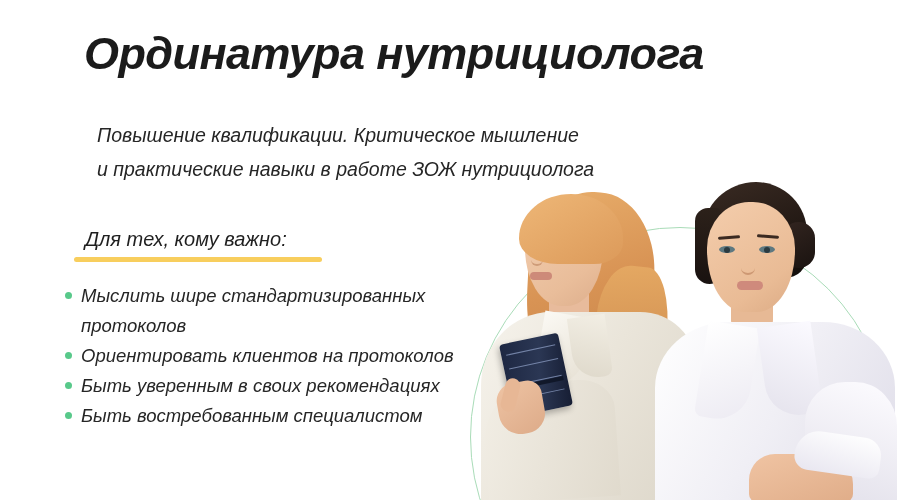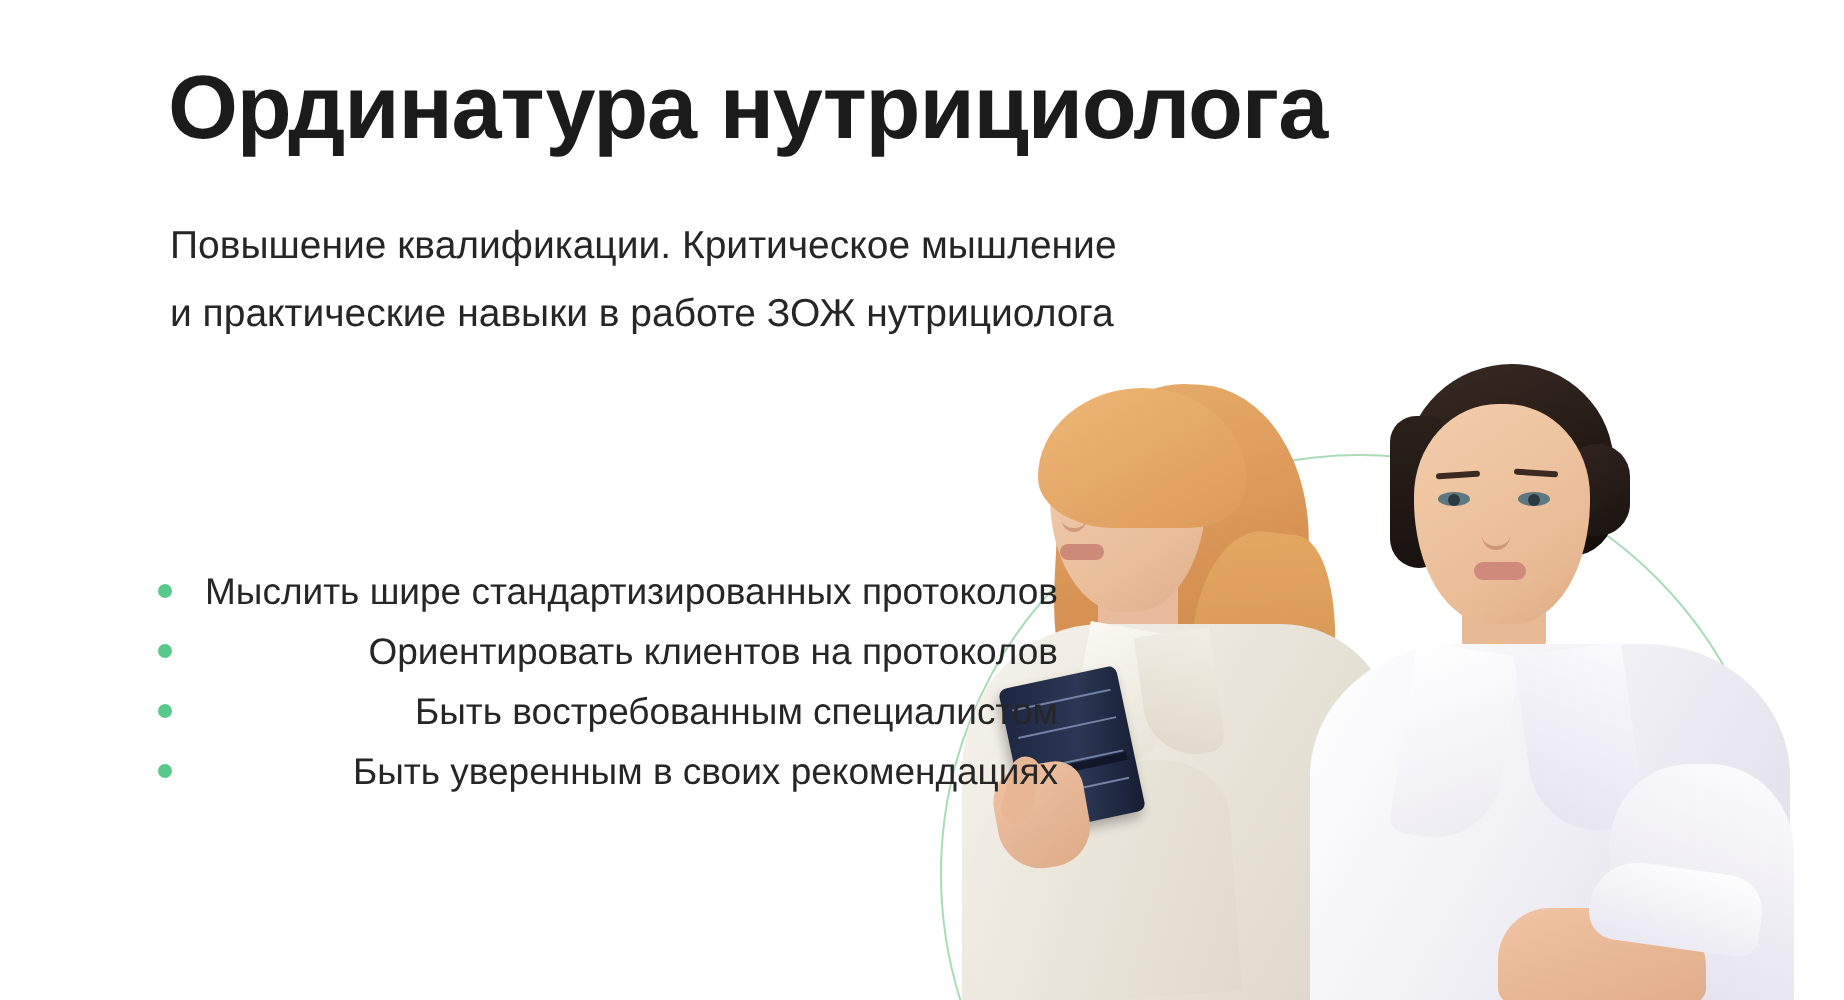--- a/index.html
+++ b/index.html
@@ -9,20 +9,21 @@
   }
   body {
     font-family: "Liberation Sans", "DejaVu Sans", sans-serif;
   }
   .slide {
     position: relative;
     width: 922px;
     height: 500px;
     background: #ffffff;
     overflow: hidden;
+    font-style: italic;
   }
 
   
   .circle-deco {
     position: absolute;
     left: 470px;
     top: 227px;
     width: 420px;
     height: 420px;
     border: 1.4px solid #a9dcb8;
@@ -51,21 +52,21 @@
     font-weight: 700;
     letter-spacing: -0.6px;
     color: #1b1b1b;
     white-space: nowrap;
   }
 
   .subtitle {
     position: absolute;
     left: 85px;
     top: 106px;
-    margin: 0;
+    margin: 12px;
     font-size: 19.5px;
     line-height: 34px;
     font-weight: 400;
     color: #262626;
   }
   .subtitle .sub-line { display: block; white-space: nowrap; }
 
   .kicker-wrap {
     position: absolute;
     left: 74px;
@@ -83,27 +84,26 @@
   .kicker-underline {
     margin-top: 4px;
     width: 248px;
     height: 5px;
     background: #f8ce5d;
     border-radius: 3px;
   }
 
   .bullets {
     position: absolute;
-    left: 79px;
+    left: 65px;
     top: 281px;
     margin: 0;
     padding: 0;
     list-style: none;
     width: 450px;
-    text-align: right;
   }
   .bullet-item {
     position: relative;
     padding-left: 16px;
     font-size: 18.5px;
     line-height: 30px;
     color: #262626;
     margin-bottom: 0;
   }
   .bullet-dot {
@@ -383,35 +383,39 @@
 
   <div class="text-col">
 
     <h1 class="title">Ординатура нутрициолога</h1>
 
     <p class="subtitle">
       <span class="sub-line">Повышение квалификации. Критическое мышление</span>
       <span class="sub-line">и практические навыки в работе ЗОЖ нутрициолога</span>
     </p>
 
+    <div class="kicker-wrap">
+      <p class="kicker">Для тех, кому важно:</p>
+      <div class="kicker-underline"></div>
+    </div>
 
     <ul class="bullets">
       <li class="bullet-item">
         <span class="bullet-dot"></span>
         <span>Мыслить шире стандартизированных протоколов</span>
       </li>
       <li class="bullet-item">
         <span class="bullet-dot"></span>
         <span>Ориентировать клиентов на протоколов</span>
       </li>
       <li class="bullet-item">
         <span class="bullet-dot"></span>
-        <span>Быть востребованным специалистом</span>
+        <span>Быть уверенным в своих рекомендациях</span>
       </li>
       <li class="bullet-item">
         <span class="bullet-dot"></span>
-        <span>Быть уверенным в своих рекомендациях</span>
+        <span>Быть востребованным специалистом</span>
       </li>
     </ul>
 
   </div>
 
 </div>
 
 </body></html>

